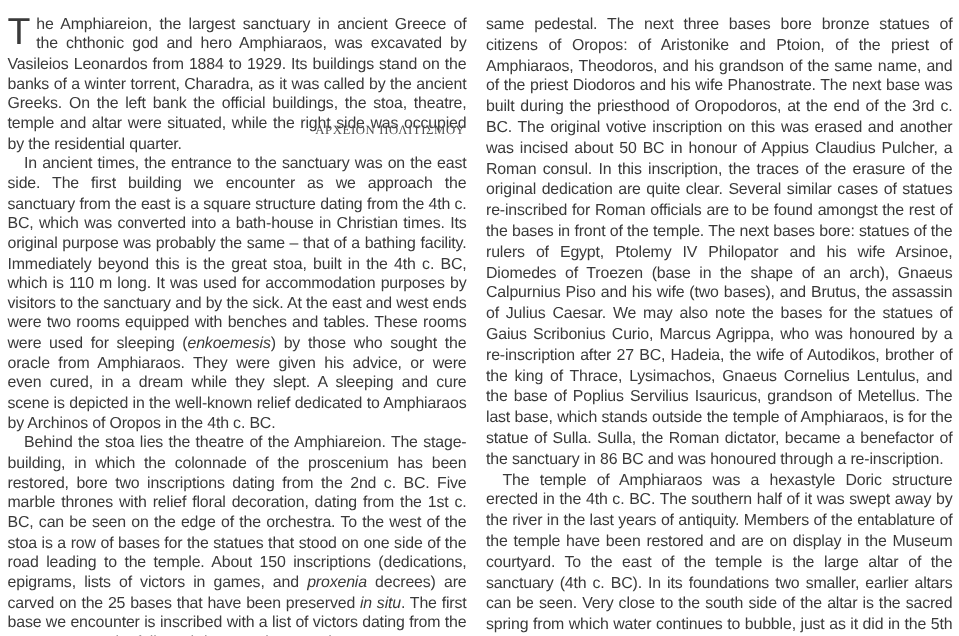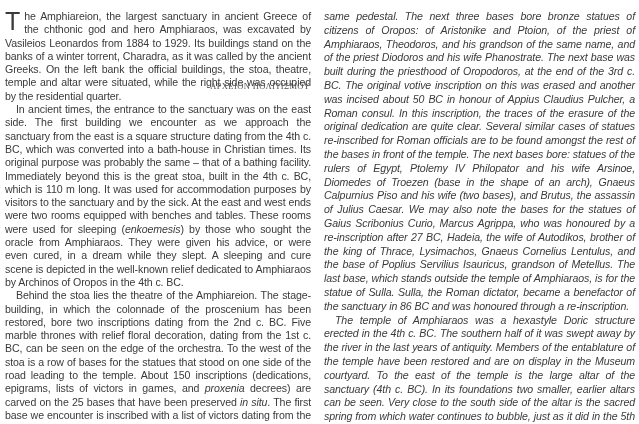--- a/index.html
+++ b/index.html
@@ -20,21 +20,21 @@
     gap: 13px;
     box-sizing: border-box;
     width: 639px;
     height: 424px;
   }
   .col {
     position: relative;
     color: #3a3a3a;
   }
   .col-left  { width: 306px; }
-  .col-right { width: 311px; font-style: italic; }
+  .col-right { width: 311px; }
   .col p {
     margin: 0;
     text-align: justify;
     font-size: 10.6px;
     line-height: 13.3px;
     font-weight: 300;
     letter-spacing: -0.1px;
     color: #3a3a3a;
   }
   .col-right p { line-height: 13.8px; }

